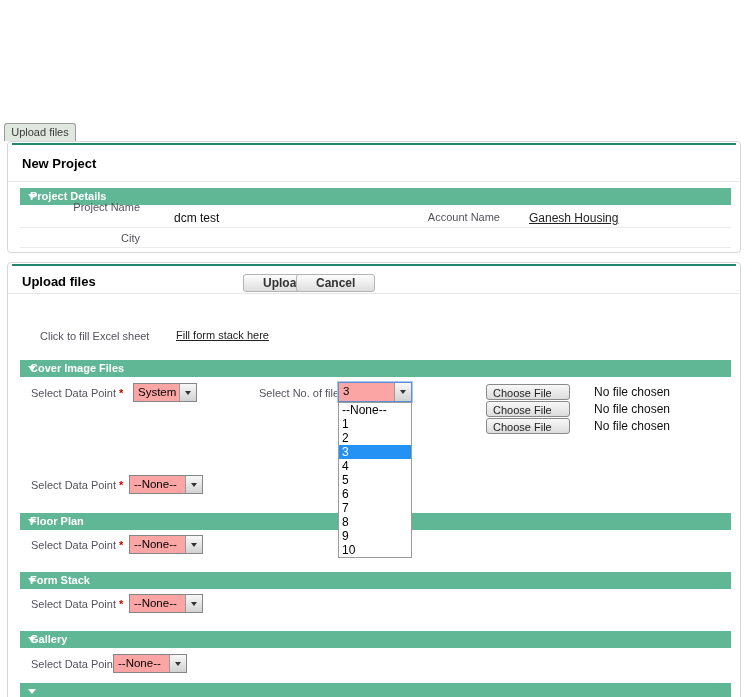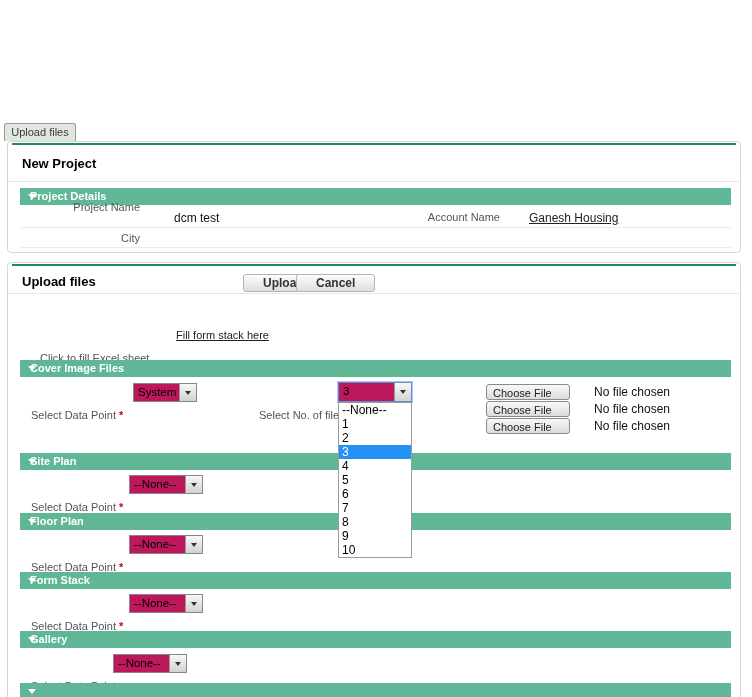--- a/index.html
+++ b/index.html
@@ -22,39 +22,39 @@
   .divider{position:absolute;left:8px;width:731px;height:1px;background:#e6e6e6;}
 
   
   .sec{position:absolute;left:20px;width:711px;height:17px;box-sizing:border-box;
        background:var(--hdr,#60b795);color:#fff;font-size:11px;font-weight:bold;
        line-height:17px;padding-left:10px;}
   .tri{position:absolute;left:8px;top:6px;width:0;height:0;
        border-left:4px solid transparent;border-right:4px solid transparent;border-top:5px solid #fff;}
 
   
-  .lbl{position:absolute;font-size:11px;color:#53535c;white-space:nowrap;margin-top:22px;}
+  .lbl{position:absolute;font-size:11px;color:#53535c;white-space:nowrap;}
   .dlbl{position:absolute;font-size:11px;color:#53535c;text-align:right;white-space:nowrap;}
   .dval{position:absolute;font-size:12px;color:#111;white-space:nowrap;margin-left:16px;}
   .req{color:var(--req,#cc0000);font-weight:bold;margin-left:3px;}
   .lnk{text-decoration:underline;color:#222;cursor:pointer;}
   .sep{position:absolute;left:20px;width:711px;height:1px;background:#ececec;}
 
   
   .btn-std{position:absolute;height:18px;padding:0 19px;font-size:12px;font-weight:bold;color:#333;
            background:linear-gradient(#fdfdfd,#dedede);border:1px solid #b4b4b4;border-radius:3px;
            line-height:16px;box-sizing:border-box;cursor:pointer;}
 
   
   .btn-file{position:absolute;width:84px;height:16px;font-size:11px;color:#222;
             background:linear-gradient(#f8f8f8,#dcdcdc);border:1px solid #8a8a8a;border-radius:3px;
             text-align:left;line-height:14px;box-sizing:border-box;cursor:pointer;}
 
   
-  .sel{position:absolute;height:19px;background:#be185d;border:1px solid #868686;display:flex;
+  .sel{position:absolute;height:19px;background:#fca5a5;border:1px solid #868686;display:flex;
        align-items:stretch;font-size:11.5px;color:#000;box-sizing:border-box;cursor:pointer;}
   .sel .val{flex:1;padding:2px 0 0 4px;white-space:nowrap;overflow:hidden;}
   .sel .btn{width:16px;background:linear-gradient(#f8f8f8,#d2d2d2);border-left:1px solid #9a9a9a;
             display:flex;align-items:center;justify-content:center;}
   .sel .btn::after{content:"";width:0;height:0;border-left:3.5px solid transparent;
             border-right:3.5px solid transparent;border-top:4px solid #333;}
   .sel.focused{border:1px solid #5b8ed6;outline:1px solid #a9c9f2;height:20px;}
 
   
   .droplist{position:absolute;left:338px;top:402px;width:74px;background:#fff;
@@ -118,24 +118,20 @@
     <span class="btn"></span>
   </div>
 
   <button class="btn-file" style="left:486px;top:384px">Choose File</button>
   <div class="dval" style="left:578px;top:385px">No file chosen</div>
   <button class="btn-file" style="left:486px;top:401px">Choose File</button>
   <div class="dval" style="left:578px;top:402px">No file chosen</div>
   <button class="btn-file" style="left:486px;top:418px">Choose File</button>
   <div class="dval" style="left:578px;top:419px">No file chosen</div>
 
-  <div class="sec" style="top:453px">
-    <span class="tri"></span>
-    <span>Site Plan</span>
-  </div>
   <div class="lbl" style="left:31px;top:479px">
     <span>Select Data Point</span><span class="req">*</span>
   </div>
   <div class="sel" style="left:129px;top:475px;width:74px">
     <span class="val">--None--</span>
     <span class="btn"></span>
   </div>
 
   <div class="sec" style="top:513px">
     <span class="tri"></span>

